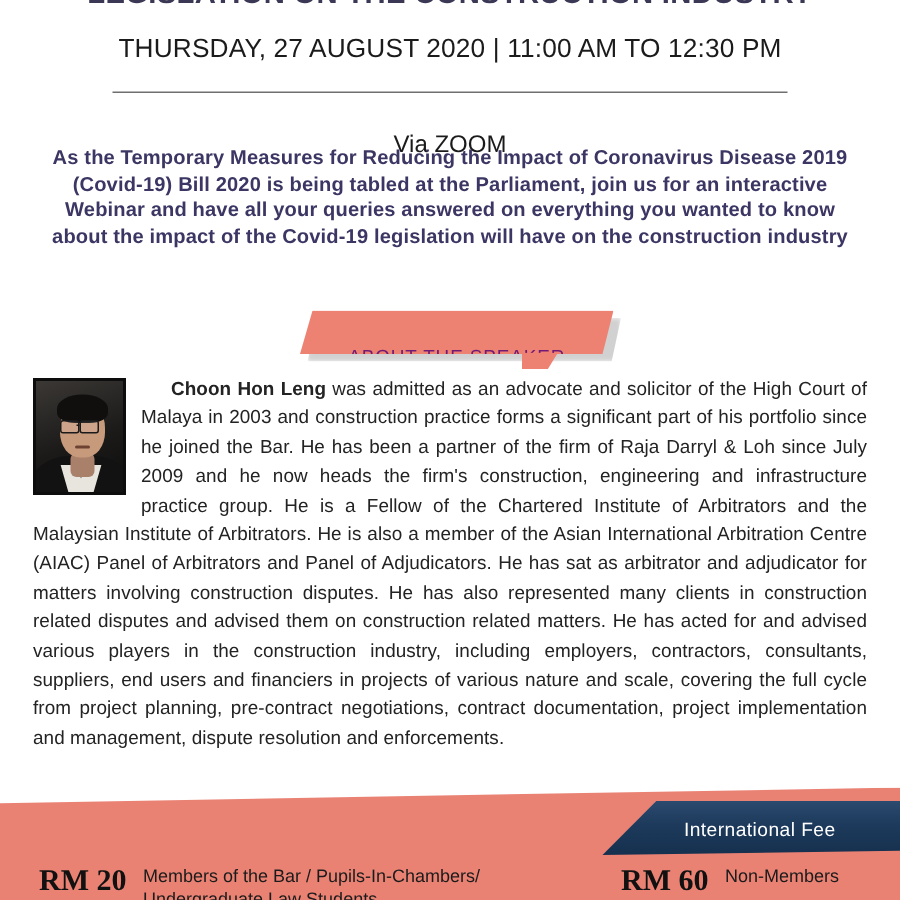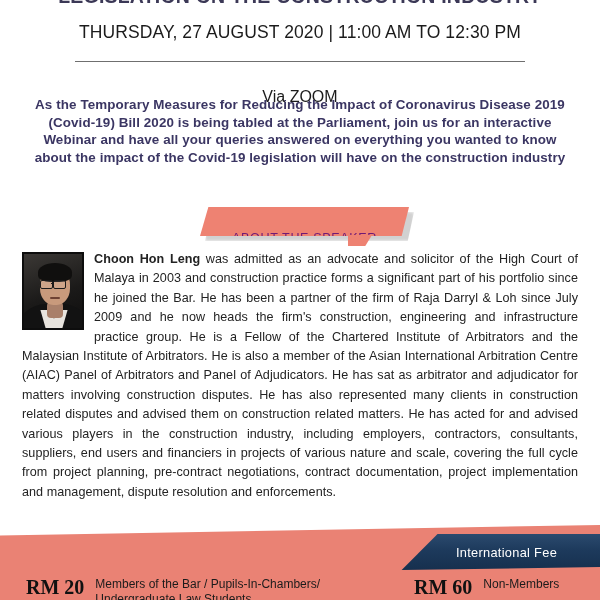--- a/index.html
+++ b/index.html
@@ -215,21 +215,21 @@
     position: absolute;
     left: 22px;
     top: 250px;
     width: 556px;
     font-size: 12.6px;
     line-height: 19.4px;
     color: #232323;
     text-align: justify;
     letter-spacing: 0.05px;
   }
-  .bio b { font-weight: bold; }
+  .bio b { font-weight: bold; margin-left: 20px; }
 
   
   .bottom-band {
     position: absolute;
     left: 0;
     top: 525px;
     width: 600px;
     height: 75px;
     background: #ea8274;
     clip-path: polygon(0% 14%, 100% 0%, 100% 100%, 0% 100%);

